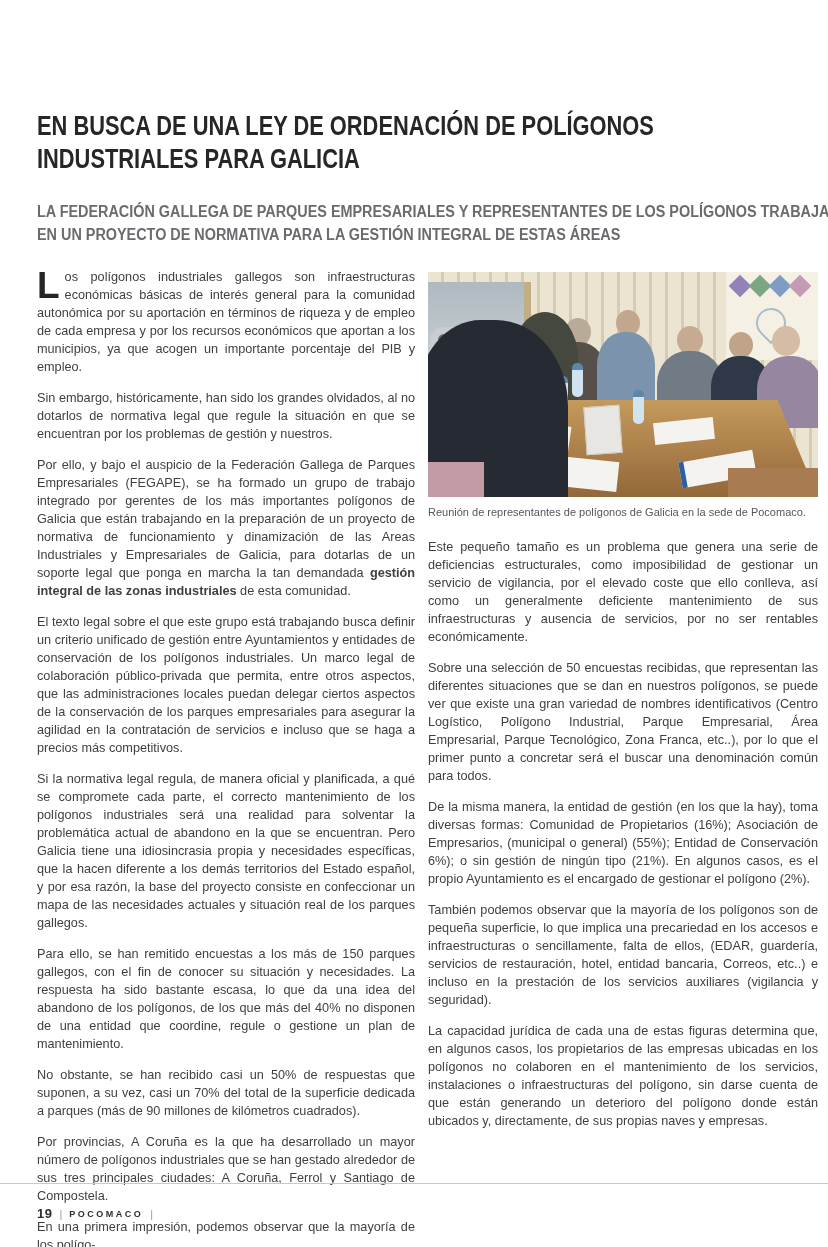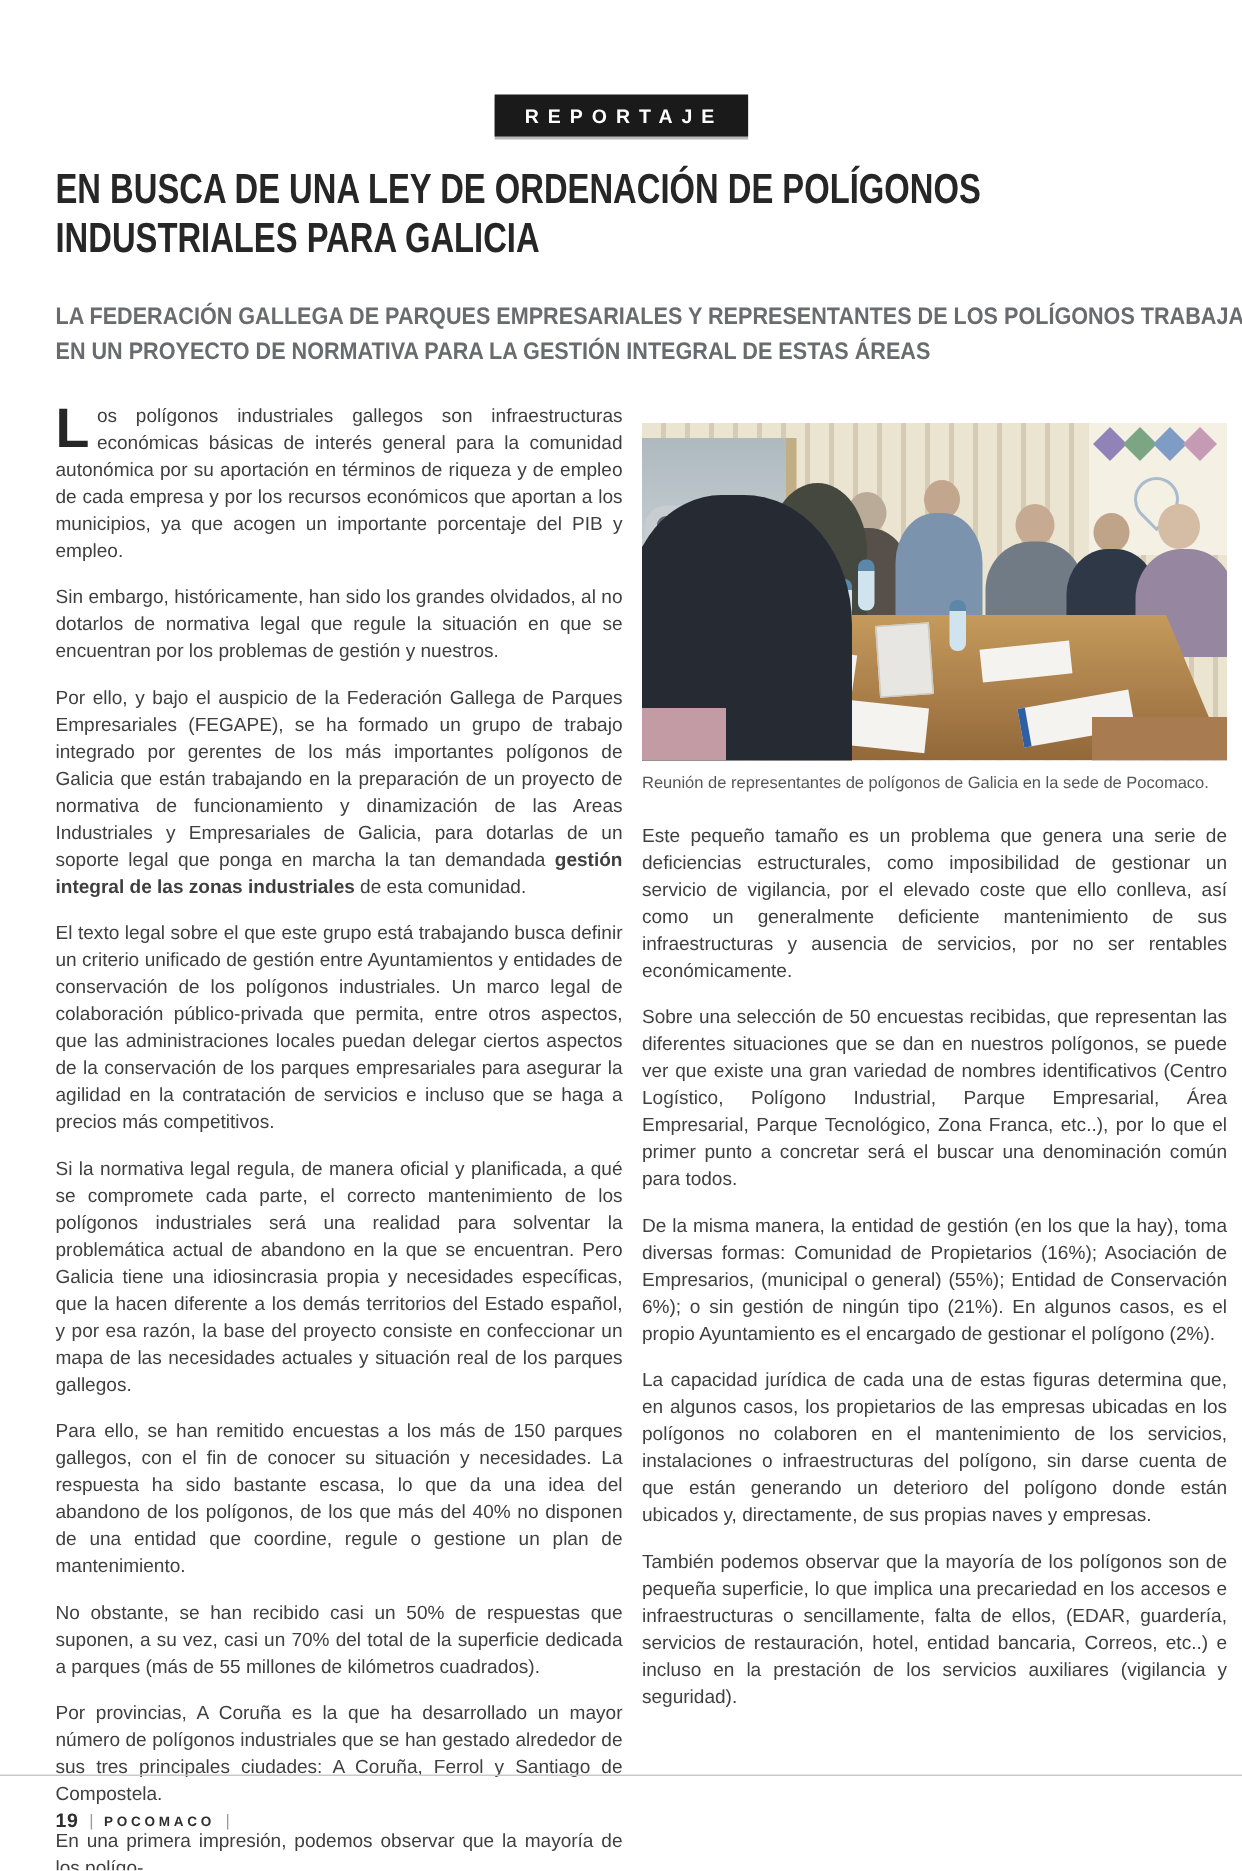--- a/index.html
+++ b/index.html
@@ -17,21 +17,21 @@
             white-space:pre-line;letter-spacing:0px;
             transform:scaleX(0.78);transform-origin:left top;}
   .subhead{position:absolute;left:37px;top:200px;width:900px;
            font-weight:700;font-size:16px;line-height:1.45;color:#6a6b6e;
            white-space:pre-line;transform:scaleX(0.9);transform-origin:left top;}
 
   
   .col{position:absolute;text-align:justify;font-size:12.7px;line-height:18px;}
   .col p{margin:0 0 13px 0;}
   .col-left{left:37px;top:268px;width:378px;}
-  .col-right{left:428px;top:282px;width:390px;}
+  .col-right{left:428px;top:272px;width:390px;}
   .dropcap{float:left;font-size:37px;line-height:31px;font-weight:700;color:#262626;
            padding:2px 5px 0 0;}
   .run-italic{}
   .run-bold{font-weight:700;}
 
   
   .photo{position:relative;width:390px;height:225px;overflow:hidden;background:#e7dfcd;}
   .photo *{position:absolute;}
   .blinds{inset:0;background:repeating-linear-gradient(90deg,#ebe4d1 0 13px,#d6cbb4 13px 16px);}
   .window{left:0;top:10px;width:96px;height:180px;
@@ -90,35 +90,34 @@
           display:flex;align-items:center;gap:7px;}
   .pagenum{font-weight:700;font-size:13px;letter-spacing:0.5px;}
   .sep{color:#9a9a9a;font-size:11px;}
   .mag{font-weight:700;font-size:9px;letter-spacing:2.5px;text-align:right;}
 </style>
 </head>
 <body>
 
 <div class="page">
 
-  <div class="badge">REPORTAJE</div>
 
   <h1 class="headline" style="margin:0;">EN BUSCA DE UNA LEY DE ORDENACIÓN DE POLÍGONOS
 INDUSTRIALES PARA GALICIA</h1>
   <h2 class="subhead" style="margin:0;">LA FEDERACIÓN GALLEGA DE PARQUES EMPRESARIALES Y REPRESENTANTES DE LOS POLÍGONOS TRABAJAN
 EN UN PROYECTO DE NORMATIVA PARA LA GESTIÓN INTEGRAL DE ESTAS ÁREAS</h2>
 
   <div class="col col-left">
     <p><span class="dropcap">L</span><span>os polígonos industriales gallegos son infraestructuras económicas básicas de interés general para la comunidad autonómica por su aportación en términos de riqueza y de empleo de cada empresa y por los recursos económicos que aportan a los municipios, ya que acogen un importante porcentaje del PIB y empleo.</span></p>
     <p>Sin embargo, históricamente, han sido los grandes olvidados, al no dotarlos de normativa legal que regule la situación en que se encuentran por los problemas de gestión y nuestros.</p>
     <p><span>Por ello, y bajo el auspicio de la Federación Gallega de Parques Empresariales (FEGAPE), se ha formado un grupo de trabajo integrado por gerentes de los más importantes polígonos de Galicia que están trabajando en la preparación de un proyecto de </span><span class="run-italic">normativa de funcionamiento y dinamización de las Areas Industriales y Empresariales de Galicia</span><span>, para dotarlas de un soporte legal que ponga en marcha la tan demandada </span><span class="run-bold">gestión integral de las zonas industriales</span><span> de esta comunidad.</span></p>
     <p>El texto legal sobre el que este grupo está trabajando busca definir un criterio unificado de gestión entre Ayuntamientos y entidades de conservación de los polígonos industriales. Un marco legal de colaboración público-privada que permita, entre otros aspectos, que las administraciones locales puedan delegar ciertos aspectos de la conservación de los parques empresariales para asegurar la agilidad en la contratación de servicios e incluso que se haga a precios más competitivos.</p>
     <p>Si la normativa legal regula, de manera oficial y planificada, a qué se compromete cada parte, el correcto mantenimiento de los polígonos industriales será una realidad para solventar la problemática actual de abandono en la que se encuentran. Pero Galicia tiene una idiosincrasia propia y necesidades específicas, que la hacen diferente a los demás territorios del Estado español, y por esa razón, la base del proyecto consiste en confeccionar un mapa de las necesidades actuales y situación real de los parques gallegos.</p>
     <p>Para ello, se han remitido encuestas a los más de 150 parques gallegos, con el fin de conocer su situación y necesidades. La respuesta ha sido bastante escasa, lo que da una idea del abandono de los polígonos, de los que más del 40% no disponen de una entidad que coordine, regule o gestione un plan de mantenimiento.</p>
-    <p>No obstante, se han recibido casi un 50% de respuestas que suponen, a su vez, casi un 70% del total de la superficie dedicada a parques (más de 55 millones de kilómetros cuadrados).</p>
+    <p>No obstante, se han recibido casi un 50% de respuestas que suponen, a su vez, casi un 70% del total de la superficie dedicada a parques (más de 90 millones de kilómetros cuadrados).</p>
     <p>Por provincias, A Coruña es la que ha desarrollado un mayor número de polígonos industriales que se han gestado alrededor de sus tres principales ciudades: A Coruña, Ferrol y Santiago de Compostela.</p>
     <p>En una primera impresión, podemos observar que la mayoría de los polígo-</p>
   </div>
 
   <div class="col col-right">
 
     <div class="photo">
       <div class="blinds"></div>
       <div class="window"></div>
       <div class="car"></div>
@@ -159,22 +158,22 @@
       <div class="woman1"></div>
       <div class="chair-pink"></div>
       <div class="chair-wood"></div>
     </div>
 
     <div class="caption">Reunión de representantes de polígonos de Galicia en la sede de Pocomaco.</div>
 
     <p>Este pequeño tamaño es un problema que genera una serie de deficiencias estructurales, como imposibilidad de gestionar un servicio de vigilancia, por el elevado coste que ello conlleva, así como un generalmente deficiente mantenimiento de sus infraestructuras y ausencia de servicios, por no ser rentables económicamente.</p>
     <p>Sobre una selección de 50 encuestas recibidas, que representan las diferentes situaciones que se dan en nuestros polígonos, se puede ver que existe una gran variedad de nombres identificativos (Centro Logístico, Polígono Industrial, Parque Empresarial, Área Empresarial, Parque Tecnológico, Zona Franca, etc..), por lo que el primer punto a concretar será el buscar una denominación común para todos.</p>
     <p>De la misma manera, la entidad de gestión (en los que la hay), toma diversas formas: Comunidad de Propietarios (16%); Asociación de Empresarios, (municipal o general) (55%); Entidad de Conservación 6%); o sin gestión de ningún tipo (21%). En algunos casos, es el propio Ayuntamiento es el encargado de gestionar el polígono (2%).</p>
+    <p>También podemos observar que la mayoría de los polígonos son de pequeña superficie, lo que implica una precariedad en los accesos e infraestructuras o sencillamente, falta de ellos, (EDAR, guardería, servicios de restauración, hotel, entidad bancaria, Correos, etc..) e incluso en la prestación de los servicios auxiliares (vigilancia y seguridad).</p>
     <p>La capacidad jurídica de cada una de estas figuras determina que, en algunos casos, los propietarios de las empresas ubicadas en los polígonos no colaboren en el mantenimiento de los servicios, instalaciones o infraestructuras del polígono, sin darse cuenta de que están generando un deterioro del polígono donde están ubicados y, directamente, de sus propias naves y empresas.</p>
-    <p>También podemos observar que la mayoría de los polígonos son de pequeña superficie, lo que implica una precariedad en los accesos e infraestructuras o sencillamente, falta de ellos, (EDAR, guardería, servicios de restauración, hotel, entidad bancaria, Correos, etc..) e incluso en la prestación de los servicios auxiliares (vigilancia y seguridad).</p>
   </div>
 
   <div class="footer-rule"></div>
   <div class="footer">
     <span class="pagenum">19</span>
     <span class="sep">|</span>
     <span class="mag">POCOMACO</span>
     <span class="sep">|</span>
   </div>
 

